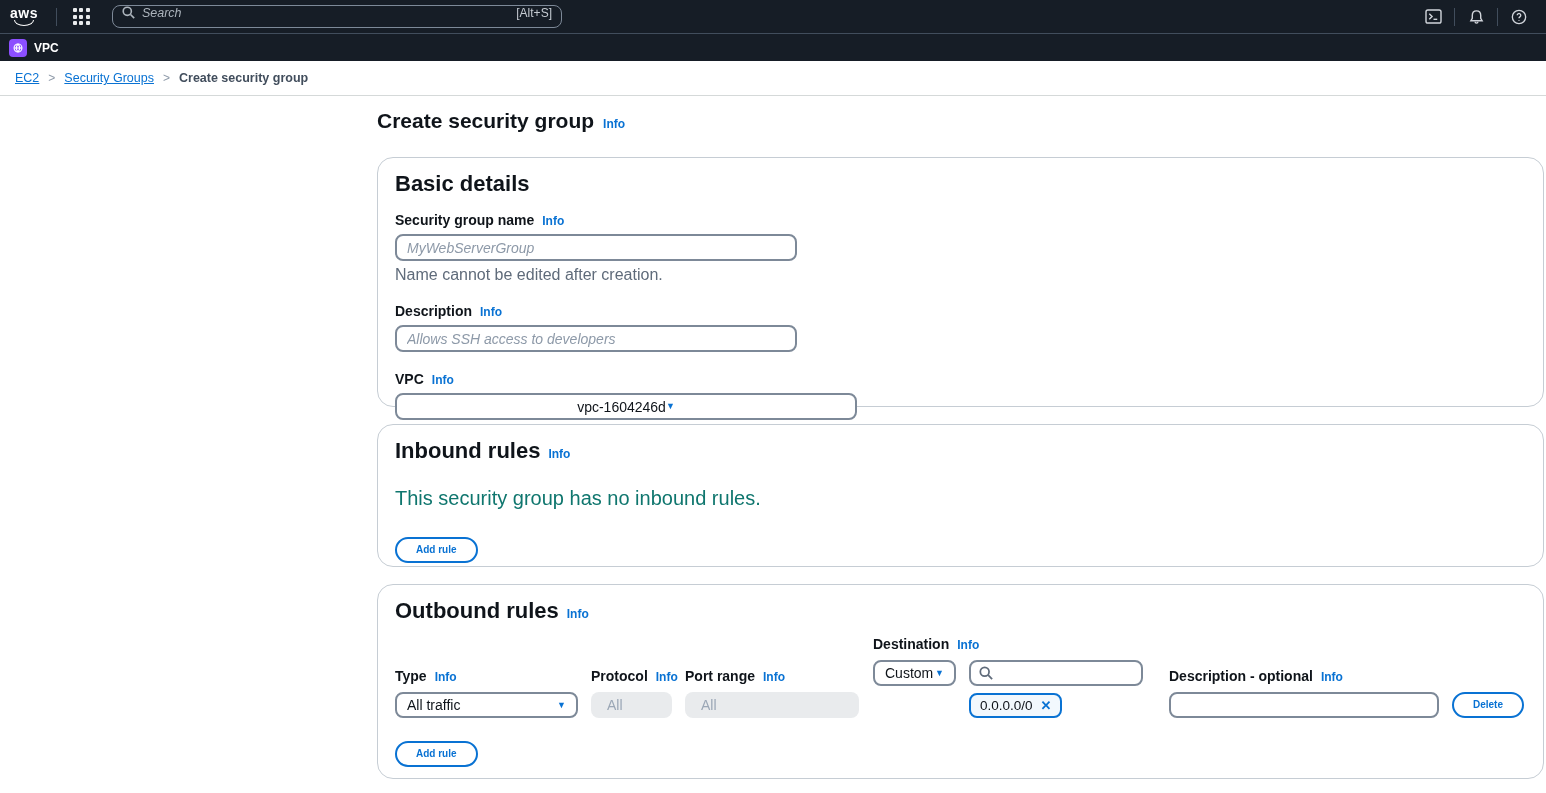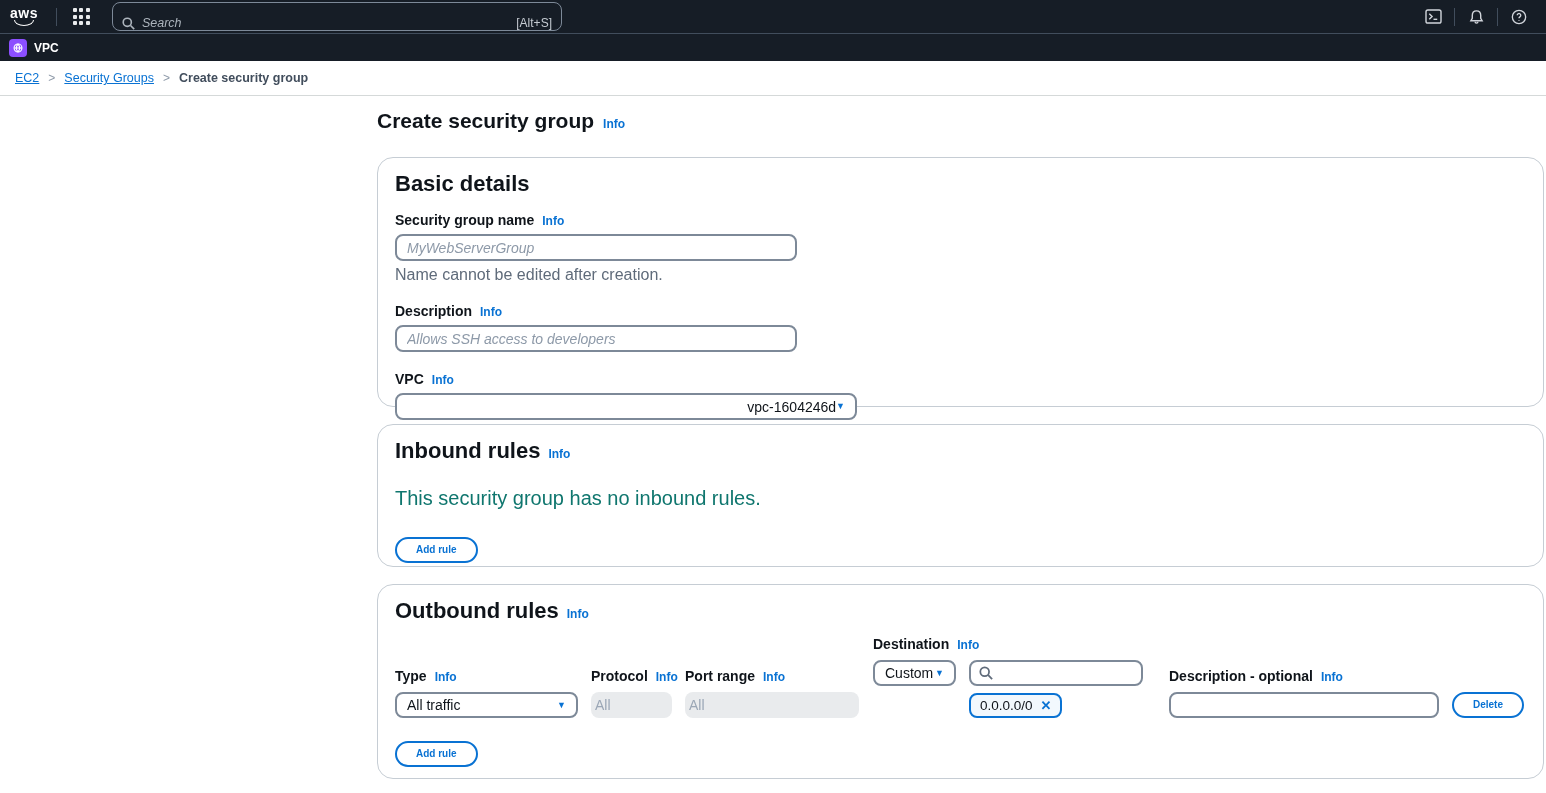--- a/index.html
+++ b/index.html
@@ -16,23 +16,23 @@
     display: flex; align-items: center;
     padding: 0 12px 0 10px;
   }
   .aws-logo { display:flex; flex-direction:column; align-items:center; margin-right:12px; cursor:pointer; }
   .aws-logo .aws-text { color:#fff; font-weight:700; font-size:14px; letter-spacing:0.5px; line-height:12px; }
   .aws-logo .aws-smile { width:20px; height:6px; border:1.6px solid #ffffff; border-top:none; border-radius:0 0 10px 10px / 0 0 6px 6px; margin-top:1px; }
   .nav-divider { width:1px; height:18px; background:#414d5c; margin:0 6px; }
   .apps-grid { display:grid; grid-template-columns:repeat(3,4px); grid-gap:2.5px; margin:0 10px 0 10px; cursor:pointer; }
   .apps-grid span { width:4px; height:4px; background:#e9ebed; border-radius:1px; }
   .nav-search {
-    width: 450px; height: 29px; margin-left: 12px;
+    width: 450px; height: 23px; margin-left: 12px;
     border: 1px solid #7d8998; border-radius: 8px;
-    display: flex; align-items: flex-end; padding: 0 9px;
+    display: flex; align-items: flex-start; padding: 0 9px;
     background: transparent;
   }
   .nav-search svg { flex: none; }
   .nav-search input {
     flex: 1; background: transparent; border: none; outline: none;
     color: #e9ebed; font-size: 12.5px; font-style: italic; margin-left: 7px;
     font-family: "Liberation Sans", sans-serif;
   }
   .nav-search input::placeholder { color:#adb5bd; font-style: italic; }
   .nav-search .shortcut { color:#c5cbd2; font-size:12px; font-style: normal; }
@@ -80,21 +80,21 @@
     display:block; width: 402px; height: 27px; margin-top: 6px;
     border: 2px solid #7d8998; border-radius: 8px; padding: 0 10px;
     font-size: 14px; color:#0f141a; outline: none;
     font-family: "Liberation Sans", sans-serif; background:#fff;
   }
   .text-input::placeholder { color:#8d99a8; font-style: italic; }
   .helper-text { margin-top: 5px; font-size: 16px; color:#5f6b7a; }
   .select-box {
     width: 462px; height: 27px; margin-top: 6px;
     border: 2px solid #7d8998; border-radius: 8px; background:#fff;
-    display:flex; align-items:center; justify-content:flex-end;
+    display:flex; align-items:center; justify-content:center;
     padding: 0 10px; font-size: 14px; color:#0f141a; cursor:pointer;
   }
   .caret { color:#0972d3; font-size: 9px; line-height:1; }
   .empty-text { margin-top: 23px; font-size: 20px; color:#0f766e; }
   .btn-outline {
     display:inline-block; margin-top: 27px;
     border: 2px solid #0972d3; border-radius: 16px; background:#fff;
     color:#0972d3; font-weight:700; font-size:10px;
     padding: 0 19px; height: 26px; line-height: 22px; cursor:pointer;
     font-family: "Liberation Sans", sans-serif;
@@ -102,21 +102,21 @@
   
   .rule-grid { display:flex; margin-top: 12px; align-items: flex-end; }
   .rule-col .field-label { margin-bottom: 8px; }
   .ctl { height: 26px; border-radius: 8px; font-size: 14px; }
   .ctl-select {
     border: 2px solid #7d8998; background:#fff; display:flex; align-items:center;
     justify-content:space-between; padding: 0 10px; cursor:pointer; color:#0f141a;
   }
   .ctl-disabled {
     border: none; background:#e9ebed; color:#9ba7b6;
-    padding: 0 4px; display:flex; align-items:center;
+    padding: 0 16px; display:flex; align-items:center;
   }
   .col-type { width: 183px; margin-right: 13px; }
   .col-proto { width: 81px; margin-right: 13px; }
   .col-port { width: 174px; margin-right: 14px; }
   .col-dest { width: 283px; margin-right: 13px; }
   .col-desc { width: 270px; margin-right: 13px; }
   .dest-controls { display:flex; }
   .dest-select { width: 83px; margin-right: 13px; }
   .search-box {
     width: 174px; border: 2px solid #7d8998; background:#fff;

